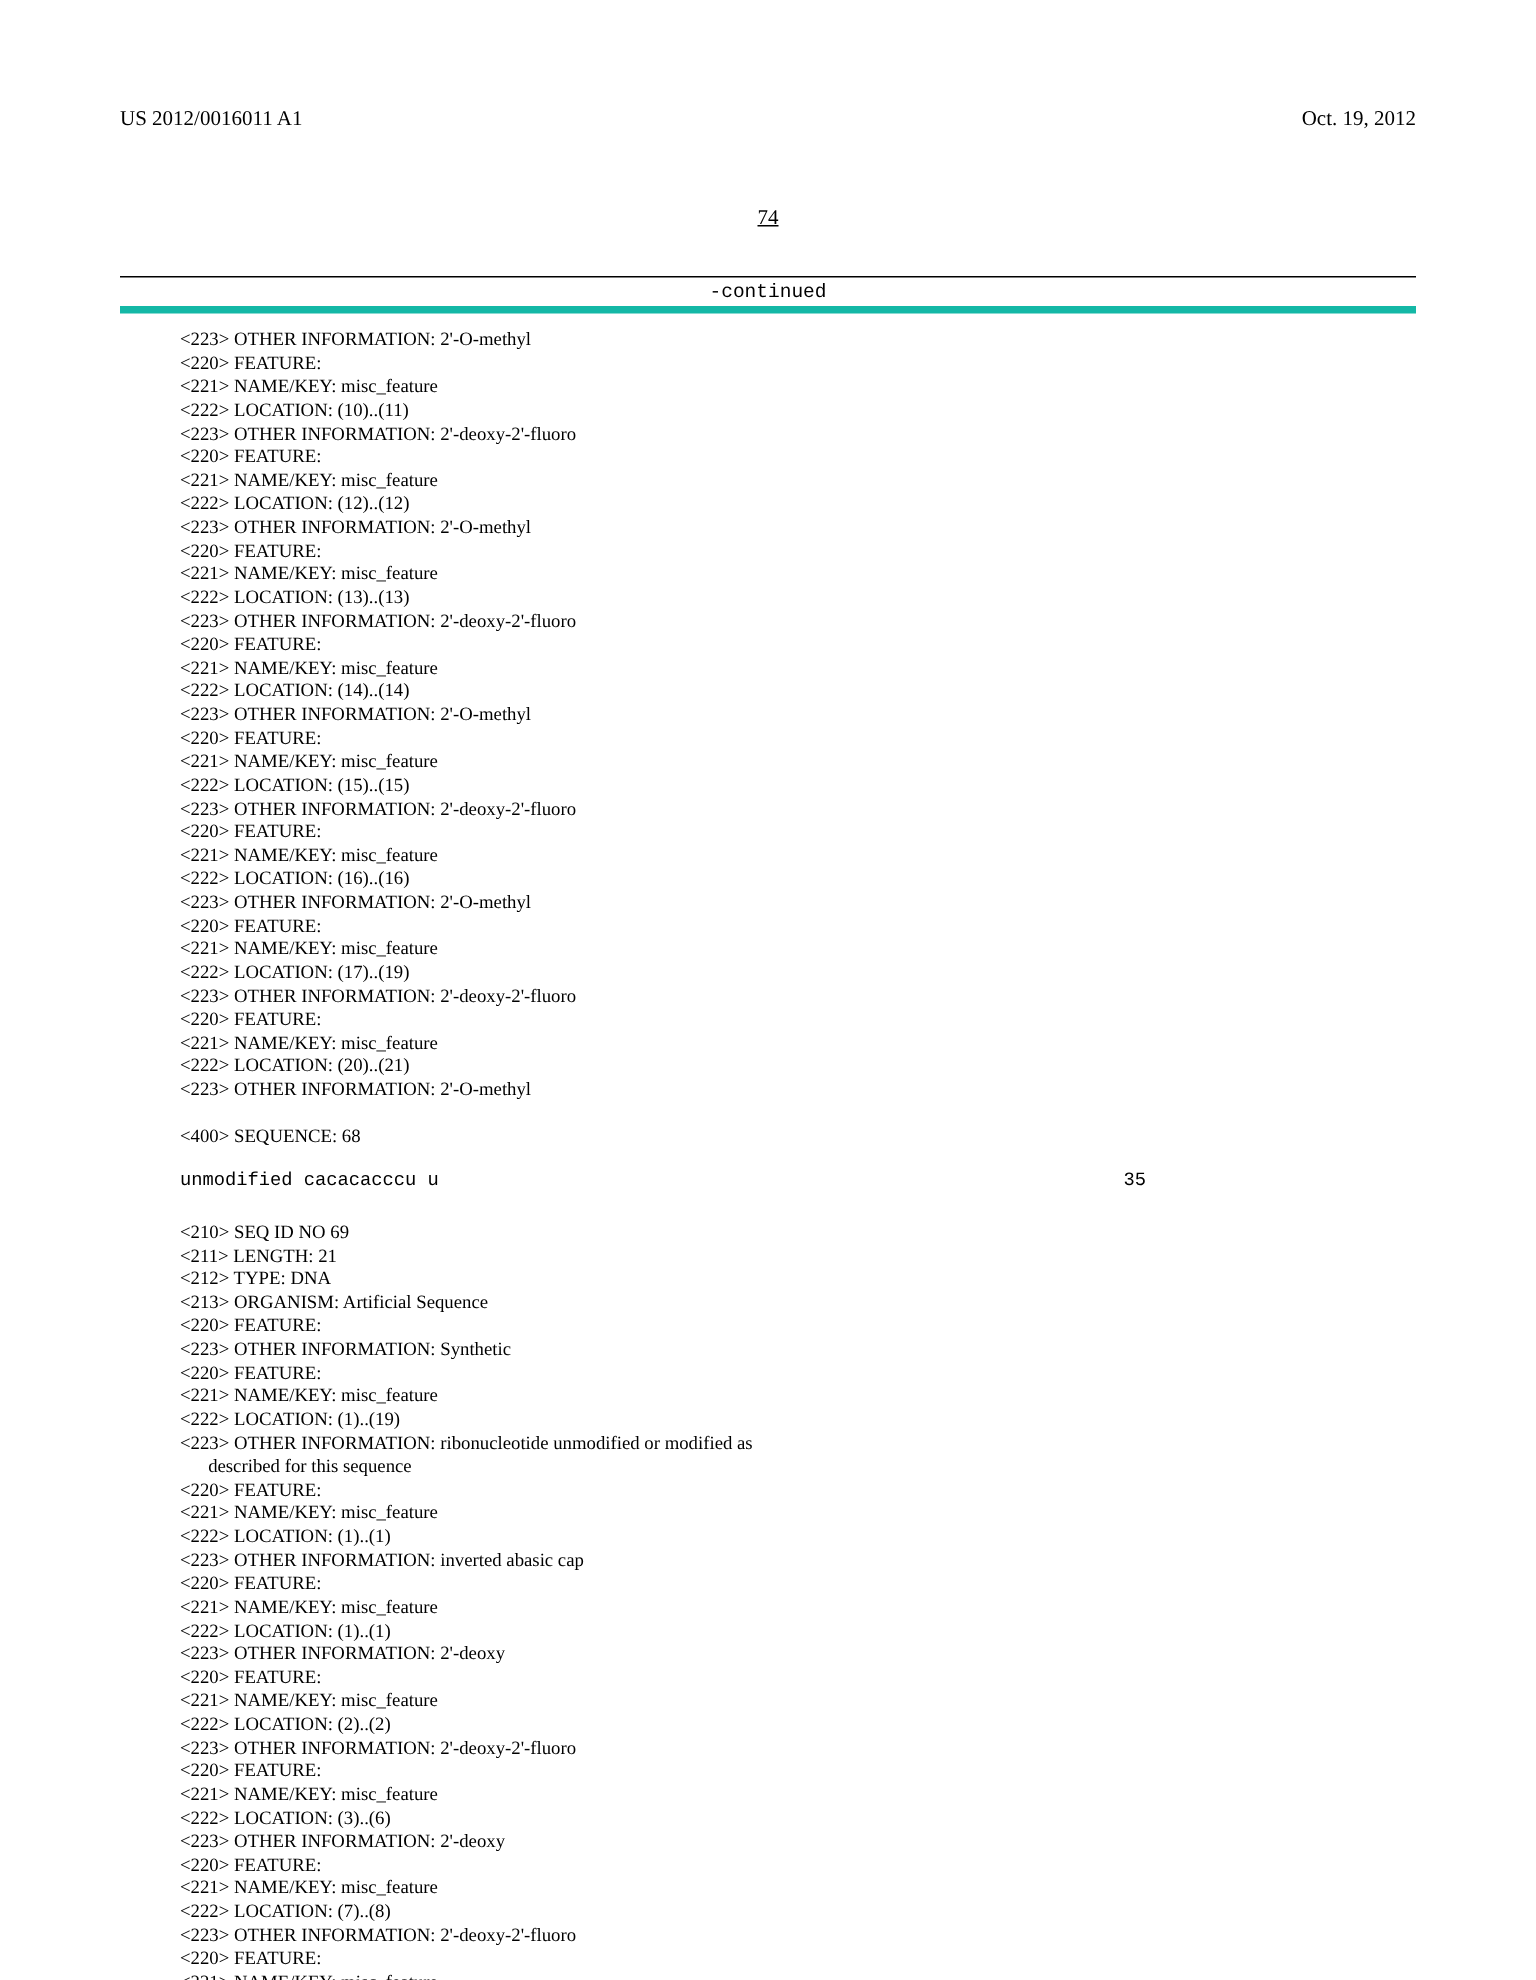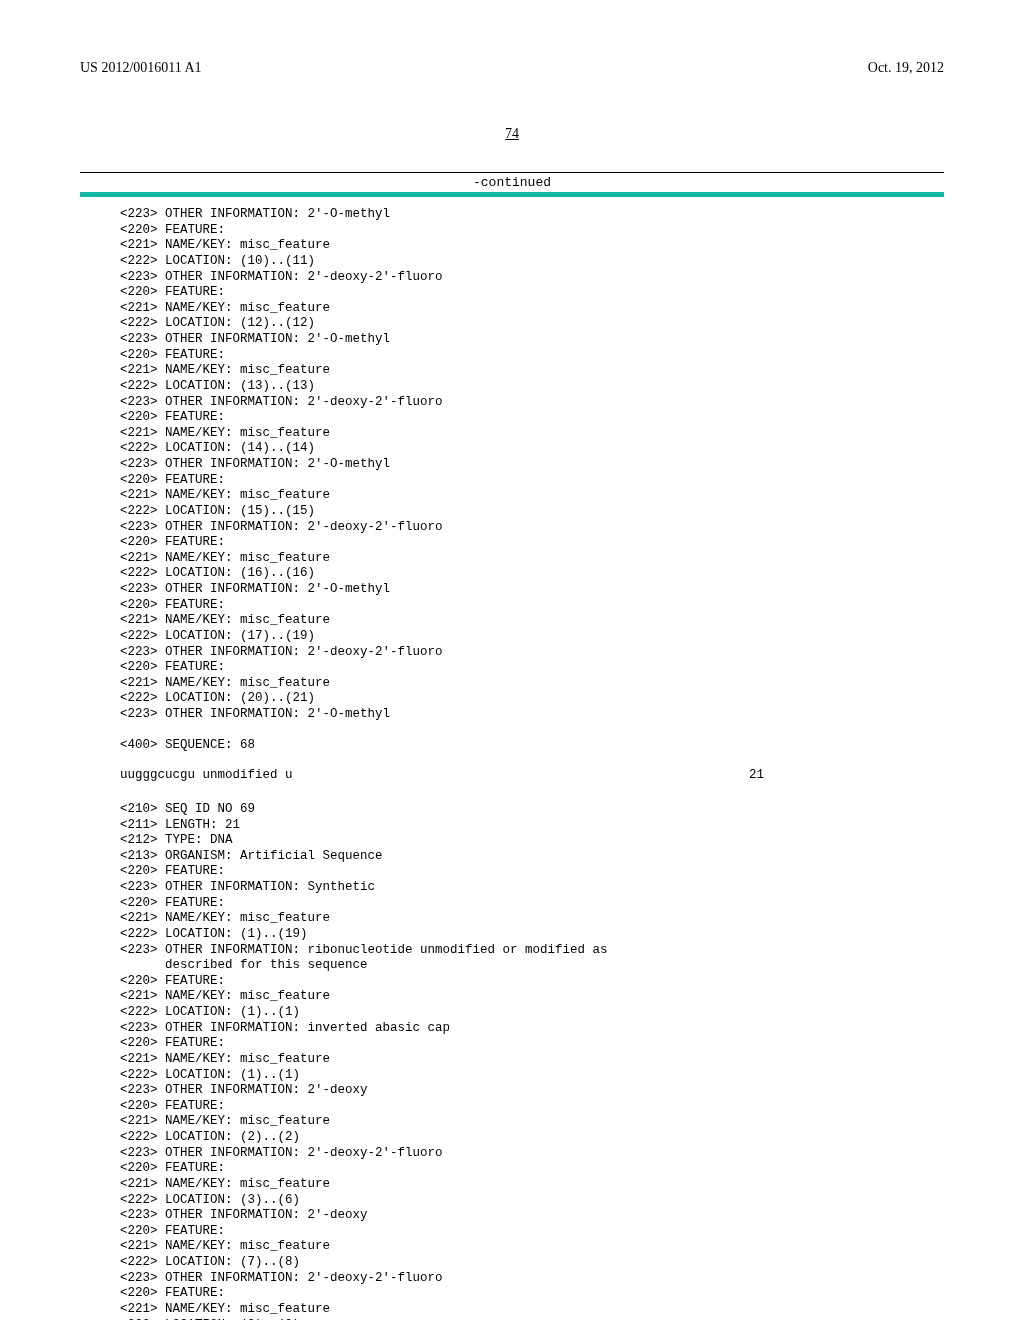--- a/index.html
+++ b/index.html
@@ -10,40 +10,41 @@
     width: 1024px;
     box-sizing: border-box;
     color: #000;
     background: #fff;
   }
   .header {
     display: flex;
     justify-content: space-between;
     margin-bottom: 50px;
     font-size: 14px;
+    margin-top: 12px;
   }
   .page-number {
     text-align: center;
     font-size: 14px;
     margin-bottom: 30px;
     text-decoration: underline;
   }
   .continued-wrap {
     border-top: 1.5px solid #000;
     border-bottom: 5px solid #14b8a6;
     padding: 2px 0;
     margin-bottom: 10px;
   }
   .continued {
     text-align: center;
     font-family: "Courier New", Courier, monospace;
     font-size: 13px;
   }
   .seq {
-    font-family: Liberation Mono, monospace;
+    font-family: Liberation Serif, serif;
     font-size: 12.5px;
     white-space: pre;
     line-height: 1.25;
     margin-left: 40px;
   }
   .seq-line {
     display: flex;
     justify-content: space-between;
     font-family: "Courier New", Courier, monospace;
     font-size: 12.5px;
@@ -97,22 +98,22 @@
 &lt;220&gt; FEATURE:
 &lt;221&gt; NAME/KEY: misc_feature
 &lt;222&gt; LOCATION: (20)..(21)
 &lt;223&gt; OTHER INFORMATION: 2'-O-methyl
 
 &lt;400&gt; SEQUENCE: 68</div>
 
 <div style="height:14px"></div>
 
 <div class="seq-line">
-  <span>uugggcucgu unmodified u</span>
-  <span>21</span>
+  <span>unmodified cacacacccu u</span>
+  <span>35</span>
 </div>
 
 <div style="height:20px"></div>
 
 <div class="seq" id="listing2">&lt;210&gt; SEQ ID NO 69
 &lt;211&gt; LENGTH: 21
 &lt;212&gt; TYPE: DNA
 &lt;213&gt; ORGANISM: Artificial Sequence
 &lt;220&gt; FEATURE:
 &lt;223&gt; OTHER INFORMATION: Synthetic

